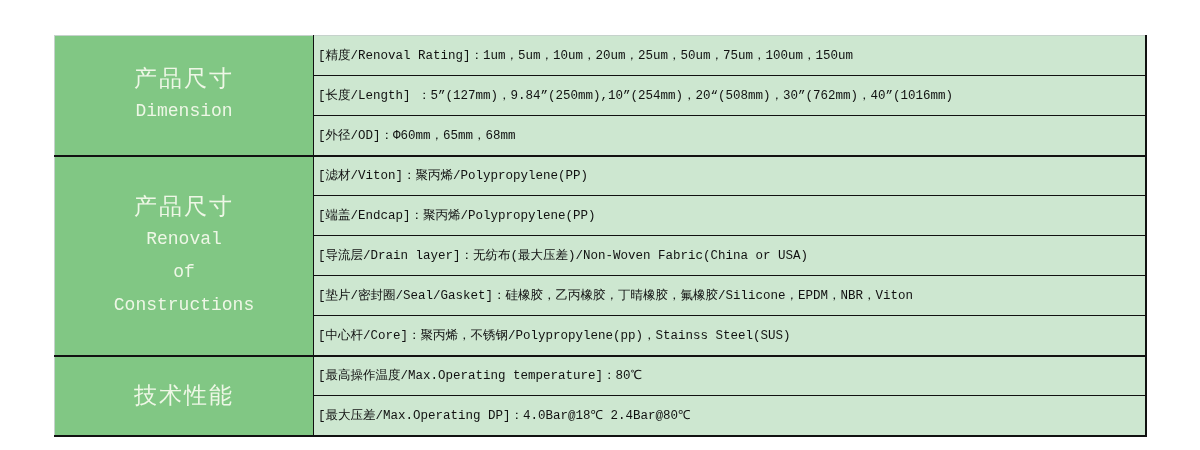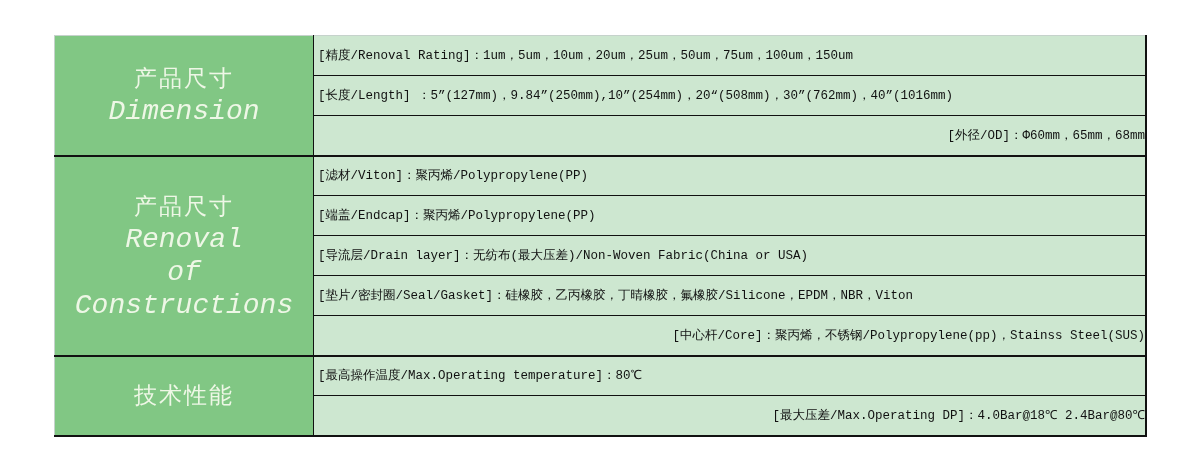--- a/index.html
+++ b/index.html
@@ -40,41 +40,39 @@
     .cat-cell .zh {
       display: block;
       font-family: "DejaVu Sans", "Liberation Sans", sans-serif;
       font-size: 23px;
       font-weight: 300;
       letter-spacing: 2px;
     }
     .cat-cell .en {
       display: block;
       font-family: "Liberation Mono", "DejaVu Sans Mono", monospace;
-      font-size: 28px;
+      font-size: 18px;
       letter-spacing: 0px;
-      font-style: italic;
     }
     .item-cell {
       height: 40px;
       background: #cde7d0;
       color: #111111;
       border-bottom: 1px solid #111111;
       border-right: 2px solid #111111;
       border-top: 1px solid #c6d2cc;
       padding-left: 4px !important;
       font-family: "Liberation Mono", "DejaVu Sans Mono", monospace;
       font-size: 12.5px;
       white-space: nowrap;
       overflow: hidden;
       vertical-align: middle;
     }
     .spec-table tr.group-end td.item-cell {
       border-bottom: 2px solid #111111;
-      text-align: right;
     }
   </style>
 </head>
 <body>
 
 <table class="spec-table">
   <tbody>
 
     <tr>
       <td class="cat-cell" rowspan="3">

